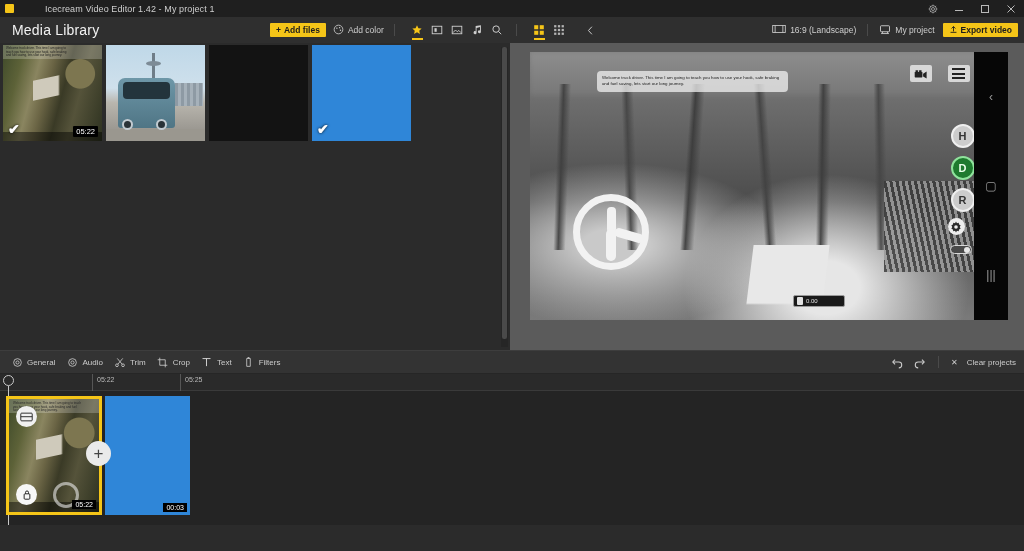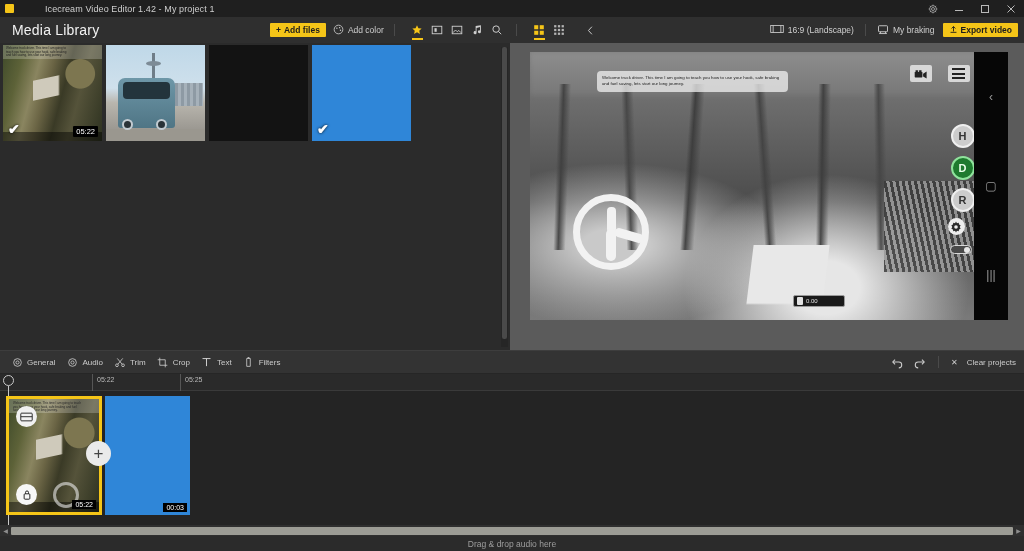--- a/index.html
+++ b/index.html
@@ -357,21 +357,21 @@
         <span>16:9 (Landscape)</span>
       </div>
       <div class="sep"></div>
       <div class="btn-plain">
         <span>
           <svg width="12" height="11" viewBox="0 0 16 14" fill="none" stroke="#cfcfcf" stroke-width="1.2">
             <rect x="2" y="2" width="12" height="8" rx="1"></rect>
               <path d="M4.6 10v2M11.4 10v2M2.8 12.4h10.4"></path>
           </svg>
         </span>
-        <span>My braking</span>
+        <span>My project</span>
       </div>
       <div class="btn-yellow">
         <span>
           <svg width="9" height="9" viewBox="0 0 14 14" fill="none" stroke="#1c1c1c" stroke-width="1.4">
             <path d="M7 10V2.6M4 5.4L7 2.4l3 3M2.4 11.4h9.2"></path>
           </svg>
         </span>
         <span>Export video</span>
       </div>
     </div>
@@ -582,22 +582,14 @@
       </div>
 
       <div class="clip" style="left:105px; width:85px; background:#2f86d8">
         <div class="dur">00:03</div>
       </div>
 
       <div class="addbtn" style="left:86px">+</div>
     </div>
   </div>
 
-  <div class="bottom">
-    <div class="hscroll">
-      <div class="arrow">◀</div>
-      <div class="hbar"></div>
-      <div class="arrow">▶</div>
-    </div>
-    <div class="dropzone">Drag &amp; drop audio here</div>
-  </div>
 
 </div>
 
 </body></html>

